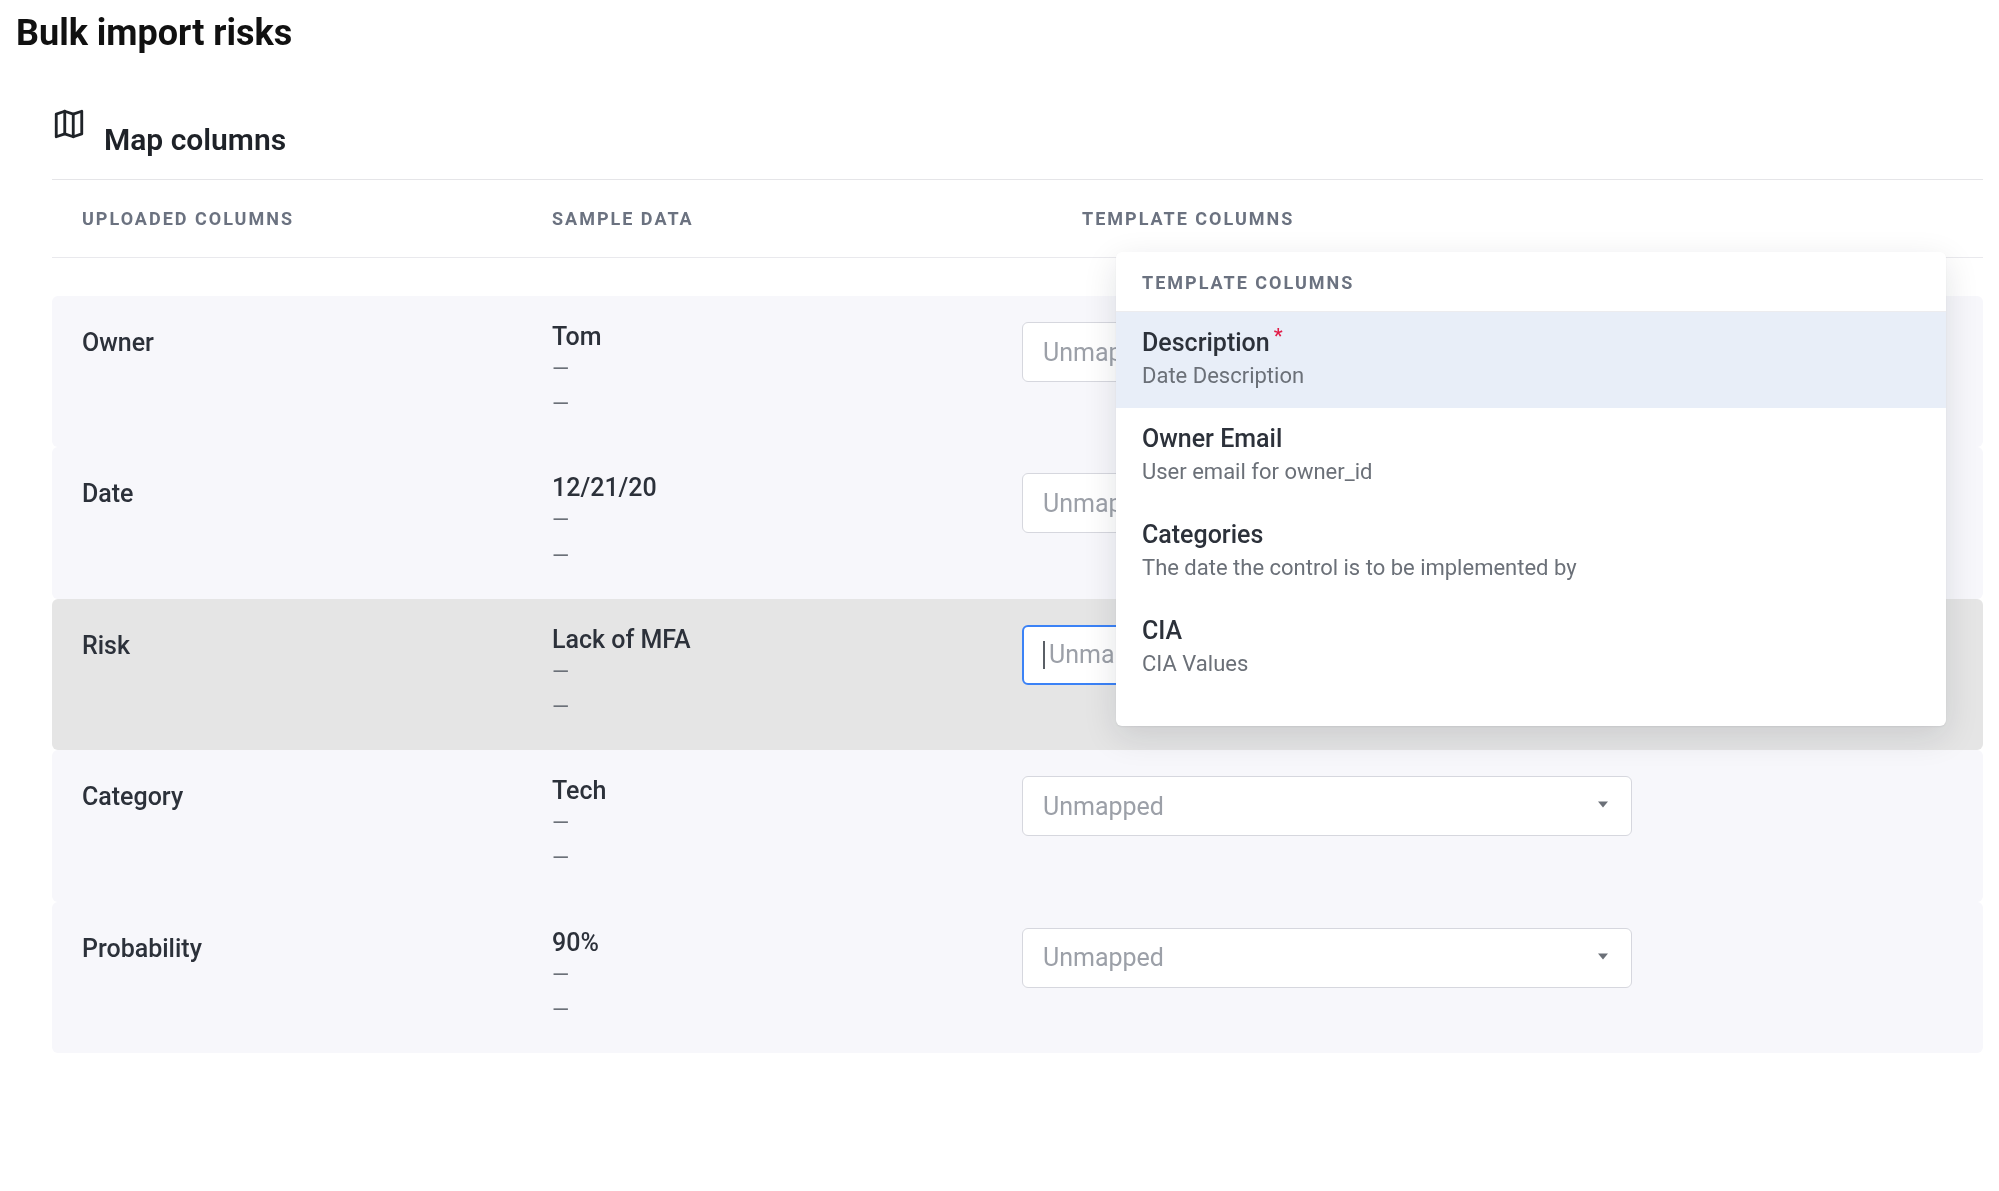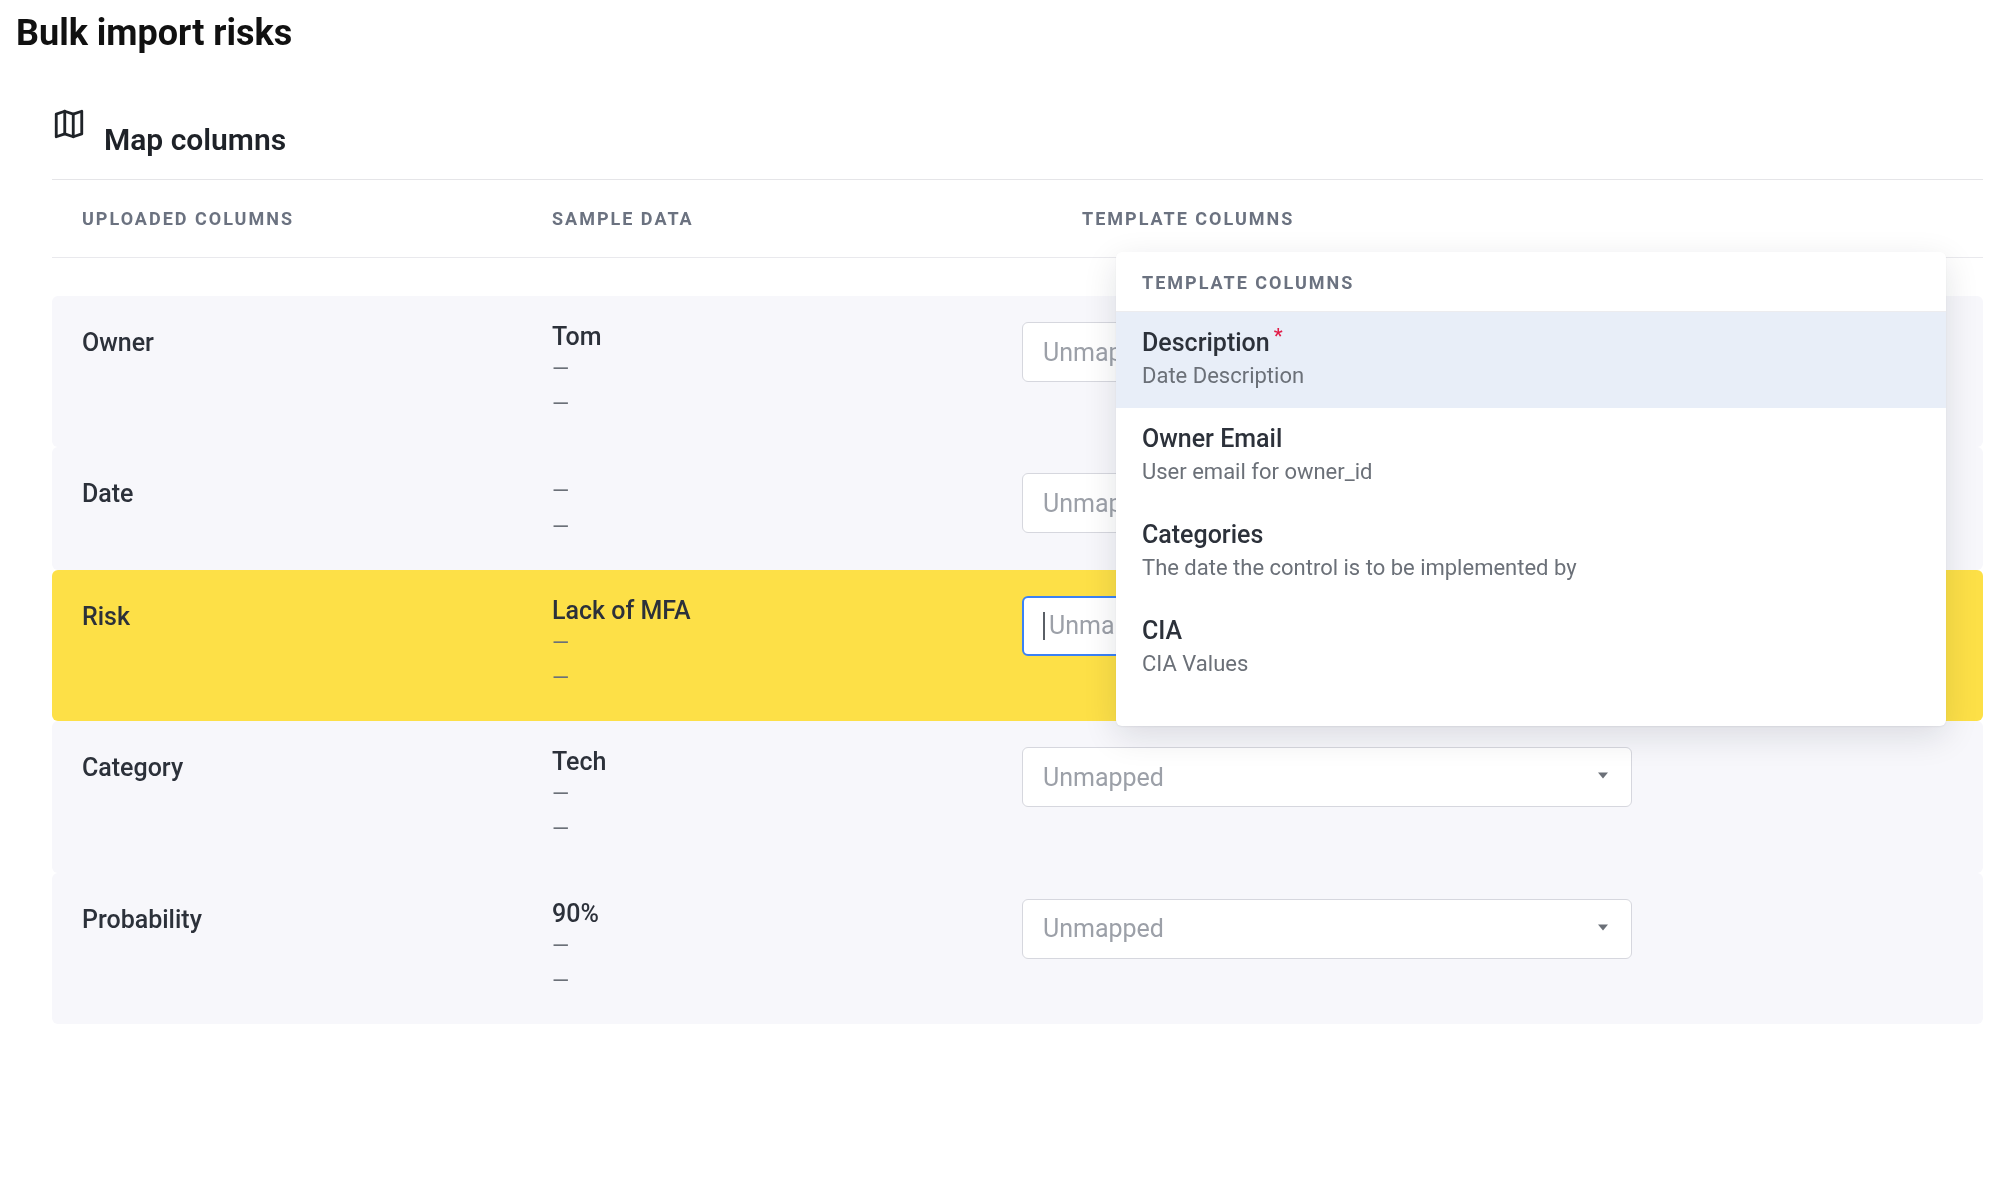--- a/index.html
+++ b/index.html
@@ -54,21 +54,21 @@
   .rows-wrap { position: relative; }
   .rows {
     display: flex;
     flex-direction: column;
     padding-top: 38px;
   }
   .row-card {
     background: #f7f7fb;
     border-radius: 6px;
   }
-  .row-card.focused { background: #fde047; }
+  .row-card.focused { background: #e5e5e5; }
   .row-inner {
     display: flex;
     padding: 26px 30px;
   }
   .row-left { width: 470px; }
   .row-mid  { width: 470px; }
   .row-right{ flex: 1; }
   .uploaded-name {
     font-size: 25px;
     font-weight: 500;
@@ -224,20 +224,21 @@
                 </div>
               </div>
             </div>
           </div>
           <div class="row-card">
             <div class="row-inner">
               <div class="row-left">
                 <div class="uploaded-name">Date</div>
               </div>
               <div class="row-mid">
+                <div class="sample-primary">12/21/20</div>
                 <div class="sample-dash">—</div>
                 <div class="sample-dash">—</div>
               </div>
               <div class="row-right">
                 <div class="select">
                   <span class="select-placeholder">Unmapped</span>
                   <span class="select-caret-wrap"><svg viewBox="0 0 20 20">
                       <path d="M5 7 L10 13 L15 7 Z" fill="#6b7078"></path>
                     </svg></span>
                 </div>

